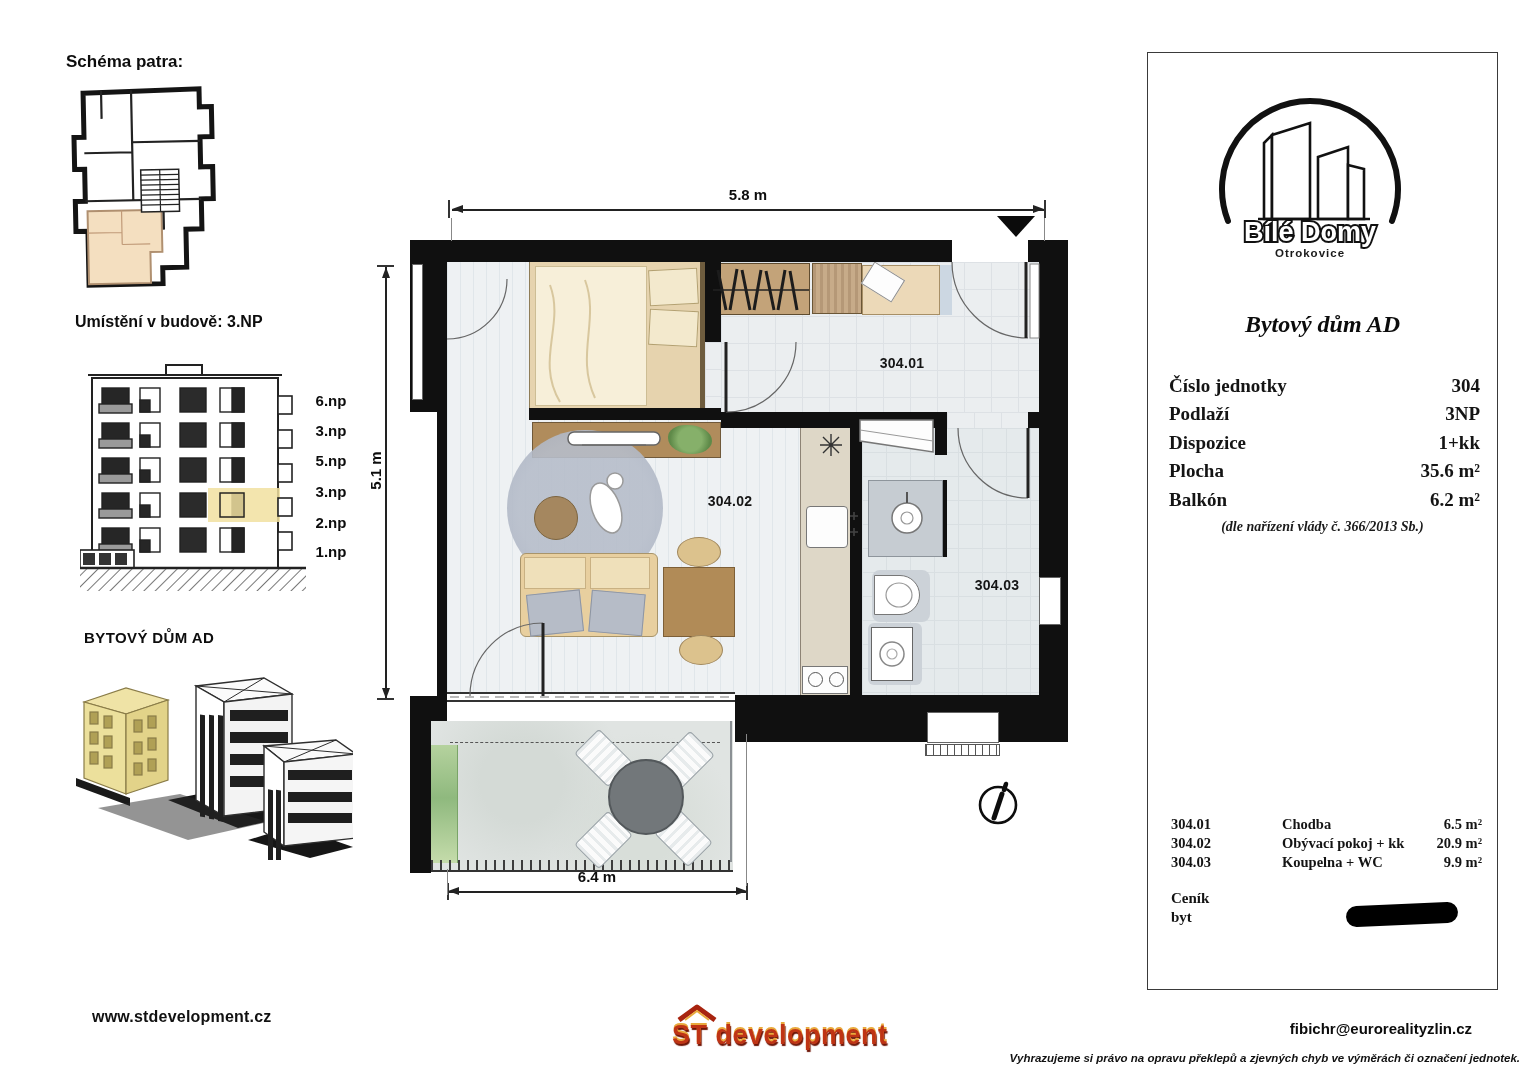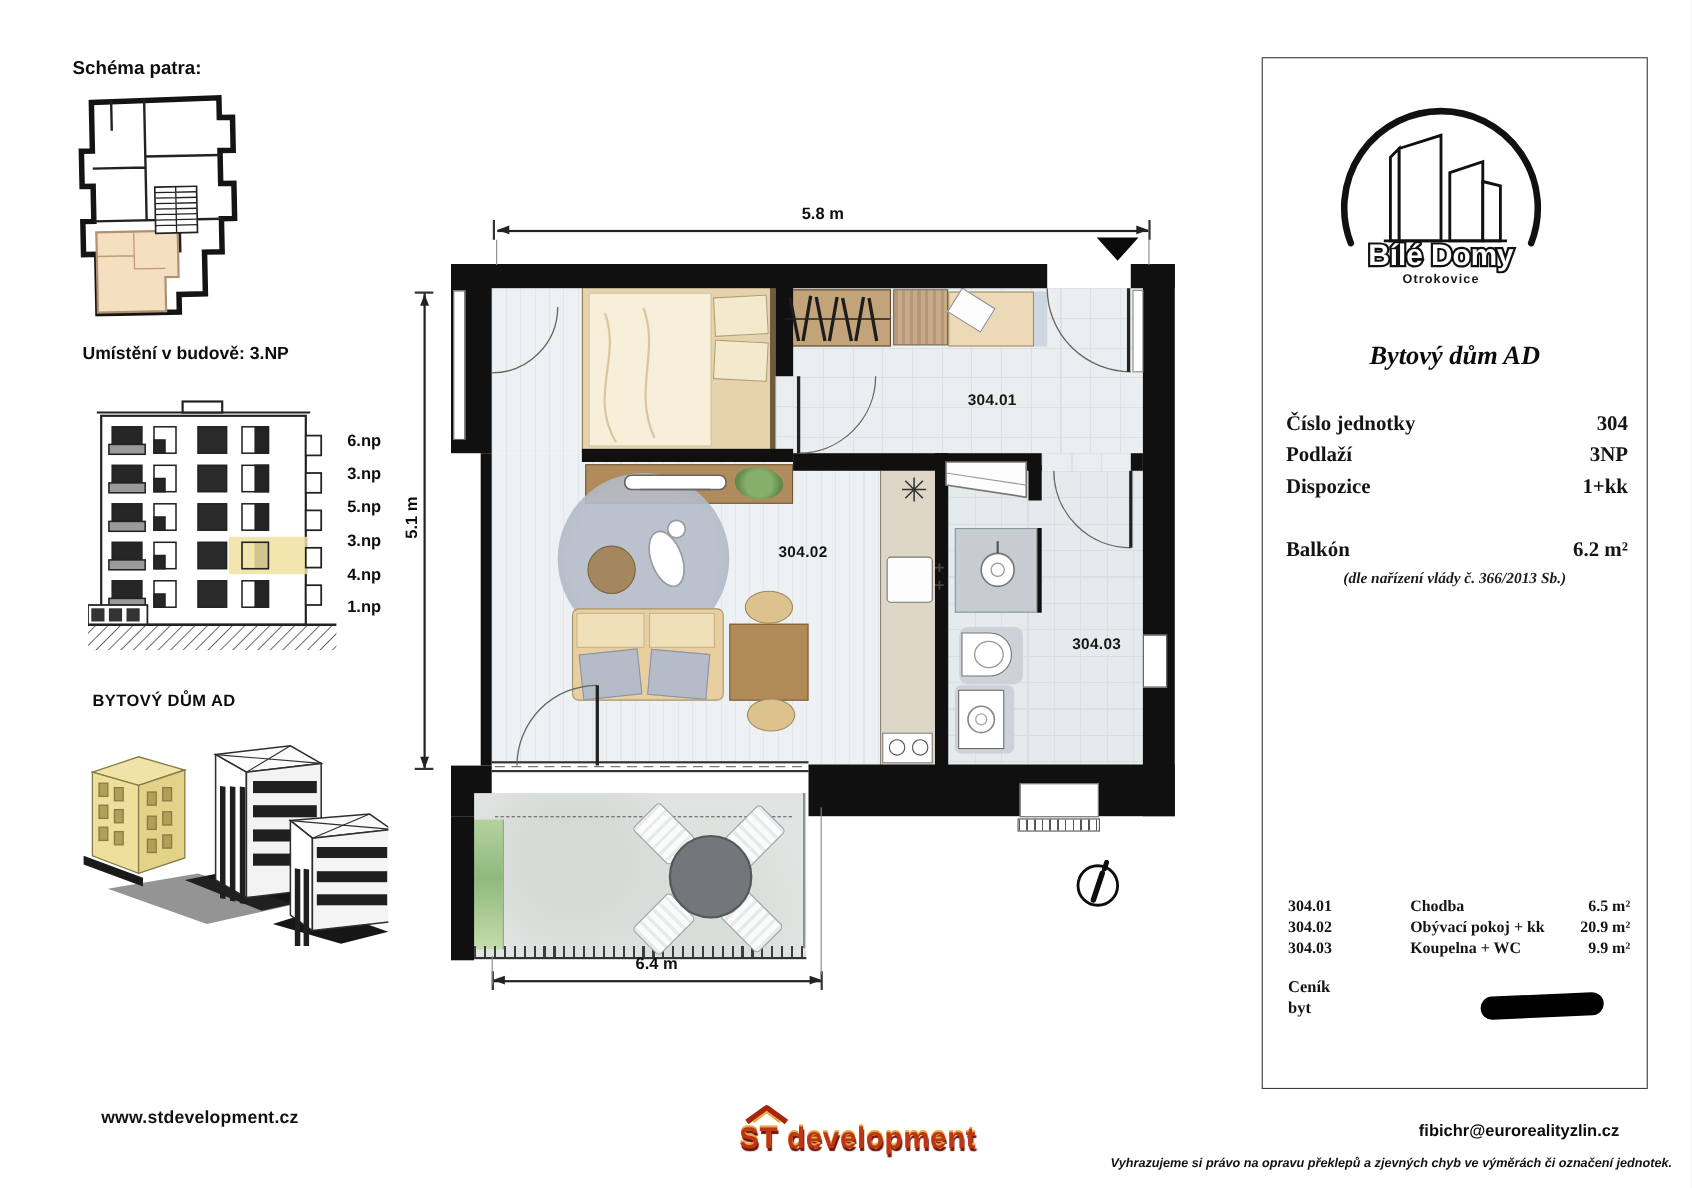--- a/index.html
+++ b/index.html
@@ -152,21 +152,21 @@
       <rect x="19" y="193" width="12" height="12" fill="#333"></rect>
       <rect x="35" y="193" width="12" height="12" fill="#333"></rect>
     <line x1="0" y1="208" x2="226" y2="208" stroke="#222" stroke-width="2.4"></line>
     <rect x="0" y="209" width="226" height="22" fill="url(#hatch)"></rect>
   </svg>
 
   <div class="floor-label" style="top:392px;">6.np</div>
   <div class="floor-label" style="top:422px;">3.np</div>
   <div class="floor-label" style="top:452px;">5.np</div>
   <div class="floor-label" style="top:483px;">3.np</div>
-  <div class="floor-label" style="top:514px;">4.np</div>
+  <div class="floor-label" style="top:514px;">2.np</div>
   <div class="floor-label" style="top:543px;">1.np</div>
 
   <div class="hd" style="left:84px;top:629px;font-size:15px;letter-spacing:.4px;">BYTOVÝ DŮM AD</div>
 
   <svg class="abs" style="left:68px;top:650px;" width="285" height="210" viewBox="0 0 285 210">
     <polygon points="8,128 62,148 62,156 8,136" fill="#1a1a1a"></polygon>
     <polygon points="100,150 170,178 252,160 182,134" fill="#161616"></polygon>
     <polygon points="180,190 242,208 285,197 225,176" fill="#161616"></polygon>
     <polygon points="30,158 120,190 200,172 112,144" fill="#2a2a2a" opacity=".5"></polygon>
 
@@ -420,20 +420,24 @@
       <span class="val">304</span>
     </div>
     <div class="drow" style="top:350px;">
       <span class="lab">Podlaží</span>
       <span class="val">3NP</span>
     </div>
     <div class="drow" style="top:379px;">
       <span class="lab">Dispozice</span>
       <span class="val">1+kk</span>
     </div>
+    <div class="drow" style="top:407px;">
+      <span class="lab">Plocha</span>
+      <span class="val">35.6 m²</span>
+    </div>
     <div class="drow" style="top:436px;">
       <span class="lab">Balkón</span>
       <span class="val">6.2 m²</span>
     </div>
     <div id="reg-note" style="top:466px;">(dle nařízení vlády č. 366/2013 Sb.)</div>
 
     <div class="rrow" style="top:763px;">
       <span class="rid">304.01</span>
       <span class="rnm">Chodba</span>
       <span class="rar">6.5 m²</span>

